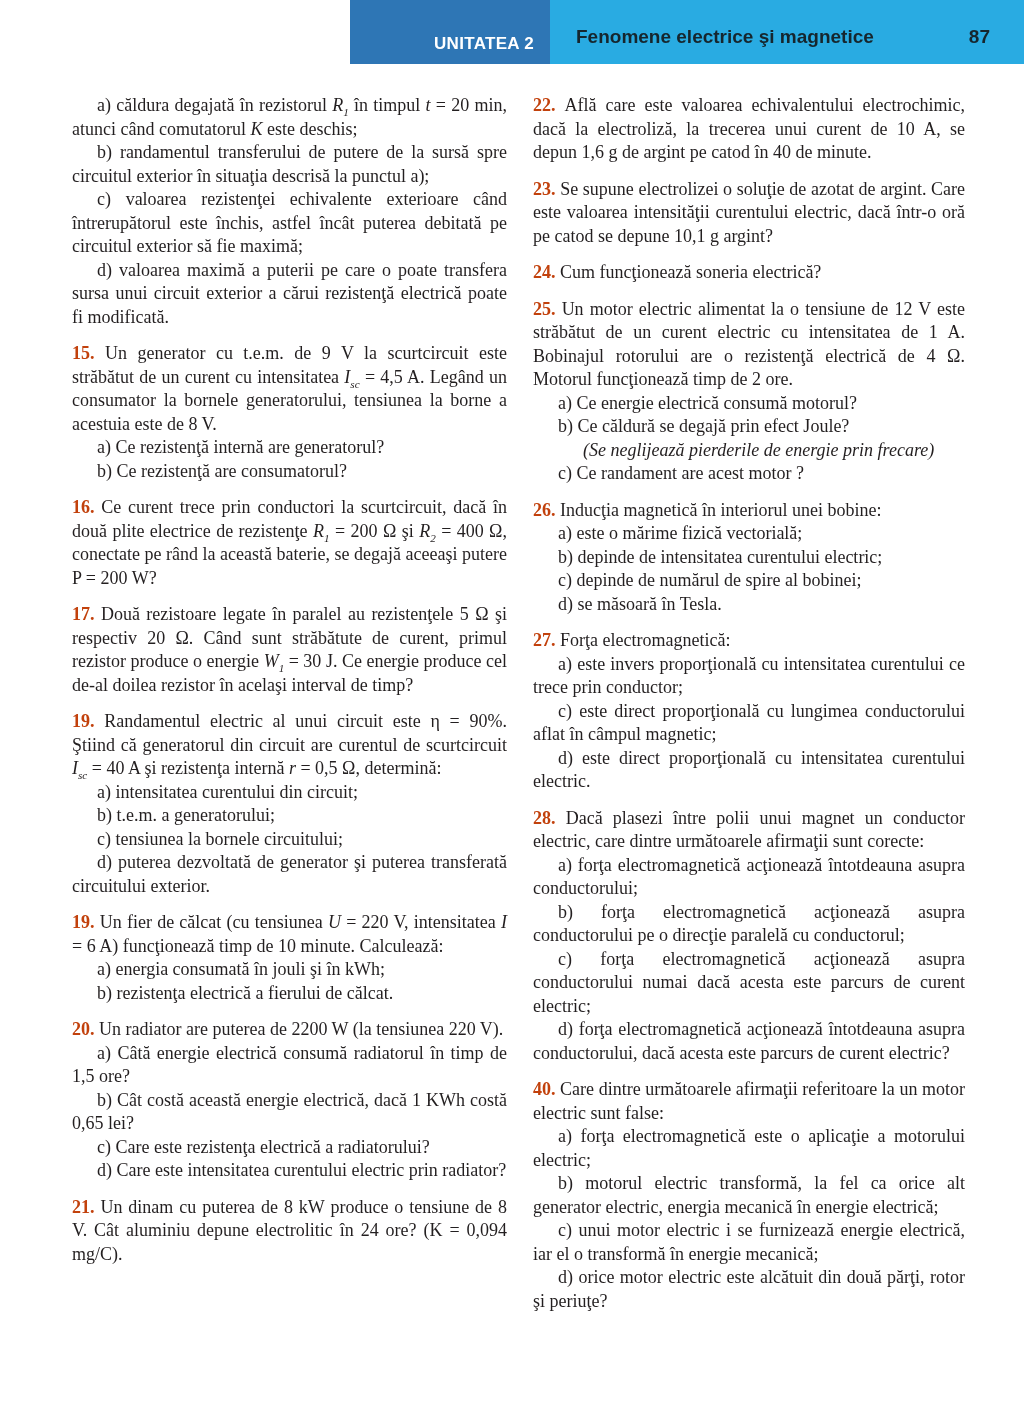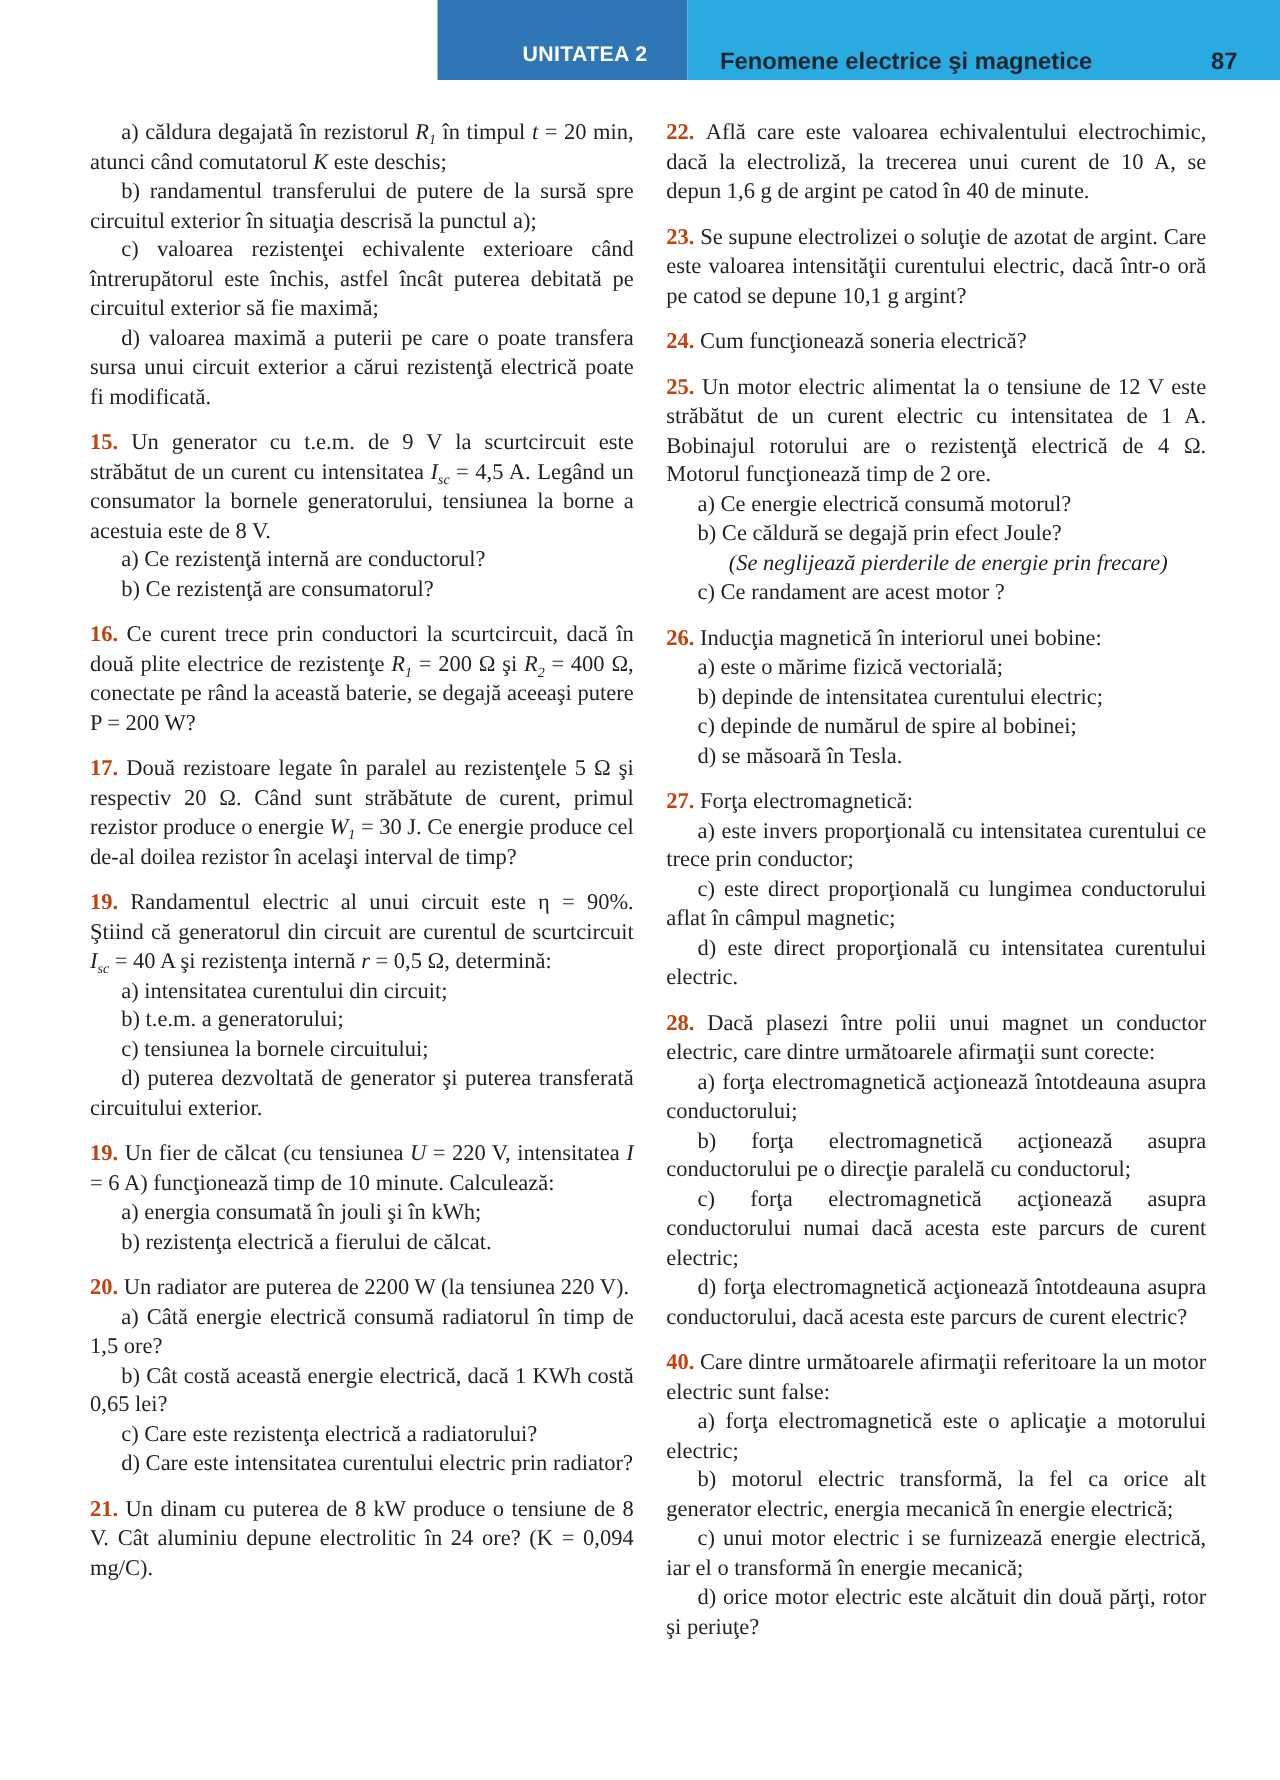--- a/index.html
+++ b/index.html
@@ -11,30 +11,30 @@
     position:relative;
     overflow:hidden;
   }
 
   
   .header { position:absolute; top:0; left:0; width:1024px; height:64px; }
   .unit-box {
     position:absolute; left:350px; top:0; width:200px; height:64px;
     background:#2e76b5;
     display:flex; align-items:flex-end; justify-content:flex-end;
-    box-sizing:border-box; padding:0 32px 10px 0;
+    box-sizing:border-box; padding:0 16px 10px 0;
     font-family:"Liberation Sans", sans-serif;
     font-weight:bold; font-size:17px; color:#ffffff;
     letter-spacing:0.3px;
   }
   .chapter-bar {
     position:absolute; left:550px; top:0; right:0; height:64px;
     background:#29abe2;
     display:flex; align-items:flex-end;
-    box-sizing:border-box; padding:0 34px 3px 26px;
+    box-sizing:border-box; padding:0 34px 16px 26px;
     font-family:"Liberation Sans", sans-serif;
     font-weight:bold; font-size:19px; color:#16262e;
   }
   .chapter-title { flex:1; }
   .page-number { text-align:right; }
 
   
   .columns {
     position:absolute; top:94px; left:72px;
     width:893px;
@@ -71,21 +71,21 @@
 <div class="columns">
   <section class="col left" id="col-left">
       <div class="question">
         <p class="subitem">a) căldura degajată în rezistorul <i>R</i><sub>1</sub> în timpul <i>t</i> = 20 min, atunci când comutatorul <i>K</i> este deschis;</p>
         <p class="subitem">b) randamentul transferului de putere de la sursă spre circuitul exterior în situaţia descrisă la punctul a);</p>
         <p class="subitem">c) valoarea rezistenţei echivalente exterioare când întrerupătorul este închis, astfel încât puterea debitată pe circuitul exterior să fie maximă;</p>
         <p class="subitem">d) valoarea maximă a puterii pe care o poate transfera sursa unui circuit exterior a cărui rezistenţă electrică poate fi modificată.</p>
       </div>
       <div class="question">
         <p class="qbody"><span class="qnum">15. </span>Un generator cu t.e.m. de 9 V la scurtcircuit este străbătut de un curent cu intensitatea <i>I</i><sub>sc</sub> = 4,5 A. Legând un consumator la bornele generatorului, tensiunea la borne a acestuia este de 8 V.</p>
-        <p class="subitem">a) Ce rezistenţă internă are conductorul?</p>
+        <p class="subitem">a) Ce rezistenţă internă are generatorul?</p>
         <p class="subitem">b) Ce rezistenţă are consumatorul?</p>
       </div>
       <div class="question">
         <p class="qbody"><span class="qnum">16. </span>Ce curent trece prin conductori la scurtcircuit, dacă în două plite electrice de rezistenţe <i>R</i><sub>1</sub> = 200 Ω şi <i>R</i><sub>2</sub> = 400 Ω, conectate pe rând la această baterie, se degajă aceeaşi putere P = 200 W?</p>
       </div>
       <div class="question">
         <p class="qbody"><span class="qnum">17. </span>Două rezistoare legate în paralel au rezistenţele 5 Ω şi respectiv 20 Ω. Când sunt străbătute de curent, primul rezistor produce o energie <i>W</i><sub>1</sub> = 30 J. Ce energie produce cel de-al doilea rezistor în acelaşi interval de timp?</p>
       </div>
       <div class="question">
         <p class="qbody"><span class="qnum">19. </span>Randamentul electric al unui circuit este η = 90%. Ştiind că generatorul din circuit are curentul de scurtcircuit <i>I</i><sub>sc</sub> = 40 A şi rezistenţa internă <i>r</i> = 0,5 Ω, determină:</p>

